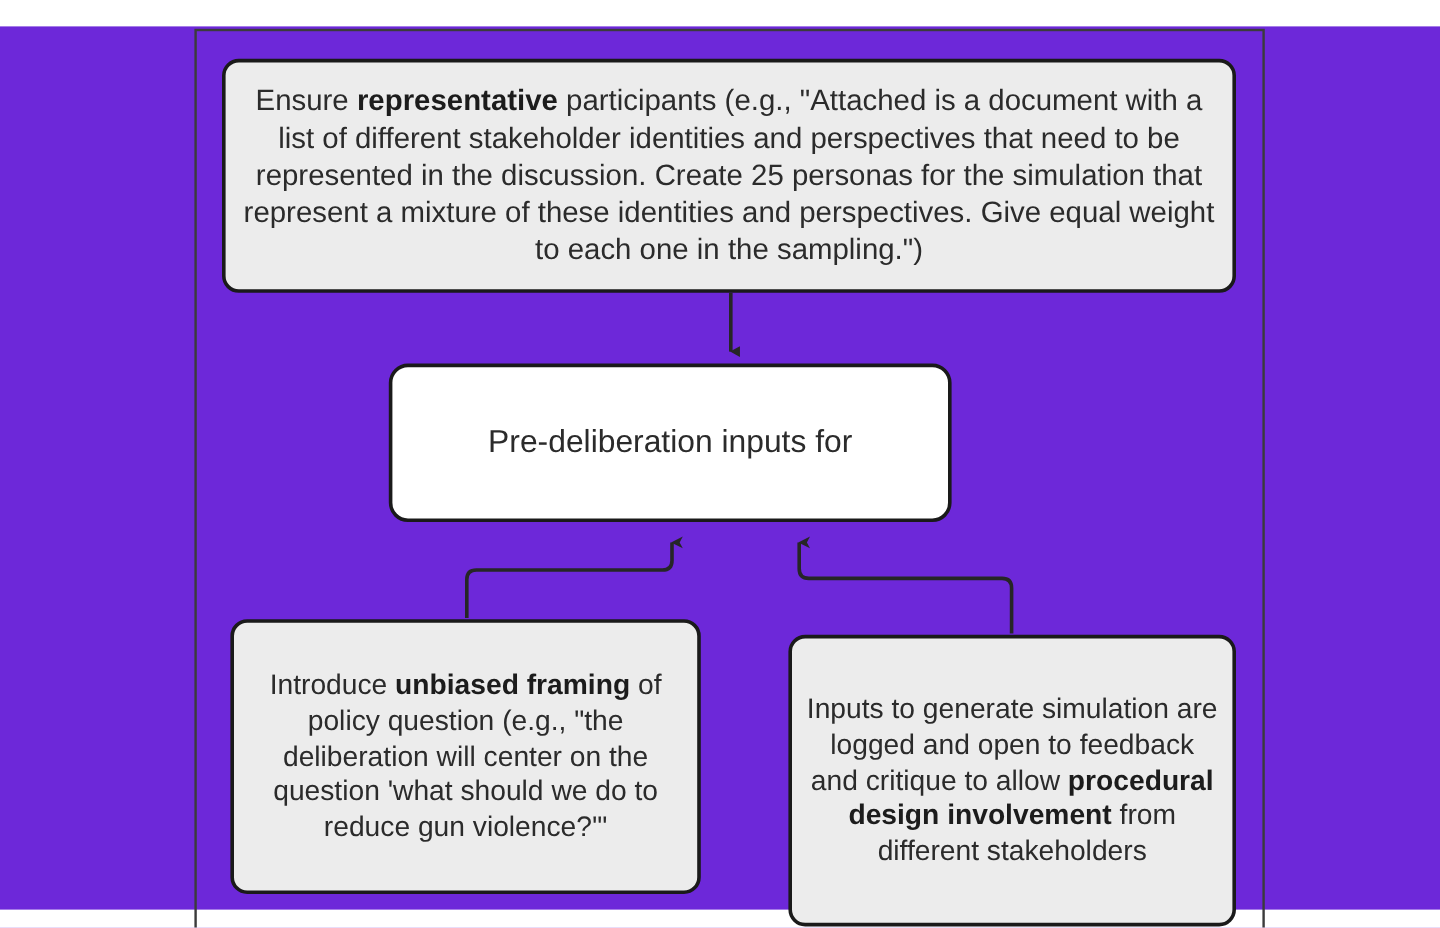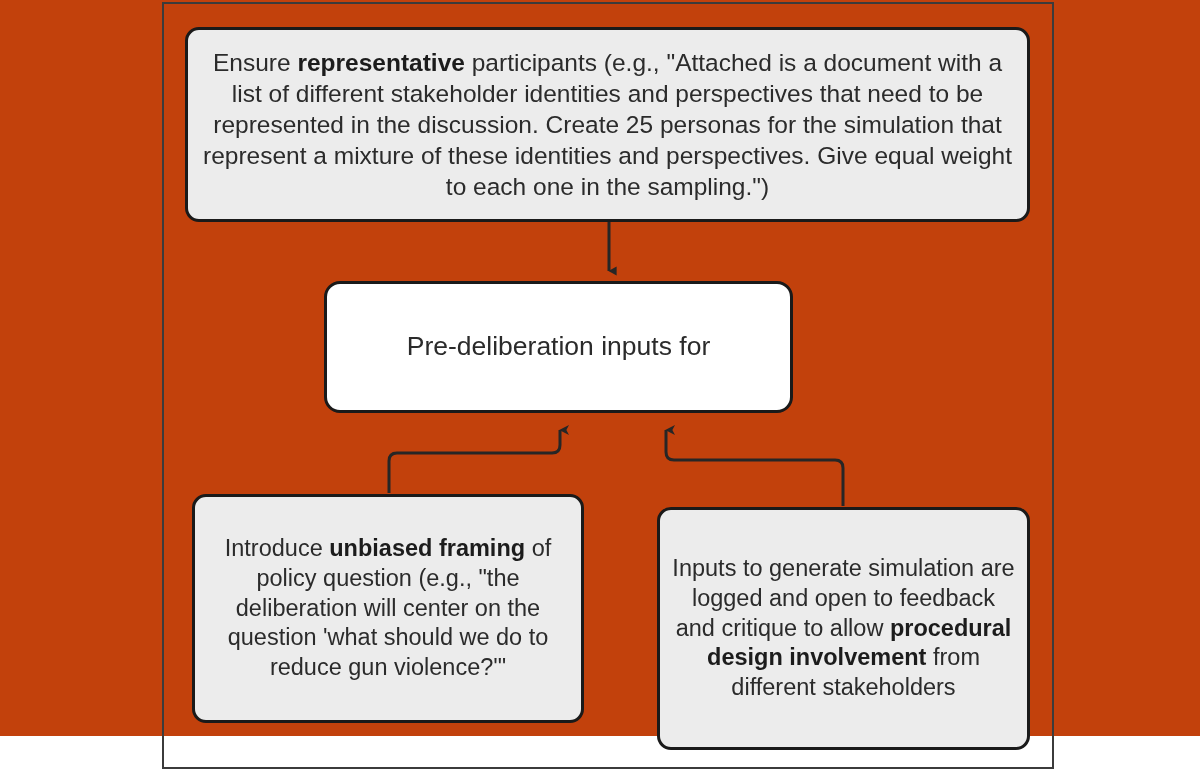--- a/index.html
+++ b/index.html
@@ -11,21 +11,22 @@
   body {
     width: 1200px;
     height: 773px;
     font-family: "Liberation Sans", sans-serif;
     overflow: hidden;
   }
   #canvas {
     position: relative;
     width: 1200px;
     height: 736px;
-    background: #c2410c;
+    background: #6d28d9;
+    margin-top: 22px;
   }
   .frame {
     position: absolute;
     left: 162px;
     top: 2px;
     width: 892px;
     height: 767px;
     border: 2px solid #3b3b3b;
     box-sizing: border-box;
     background: transparent;

